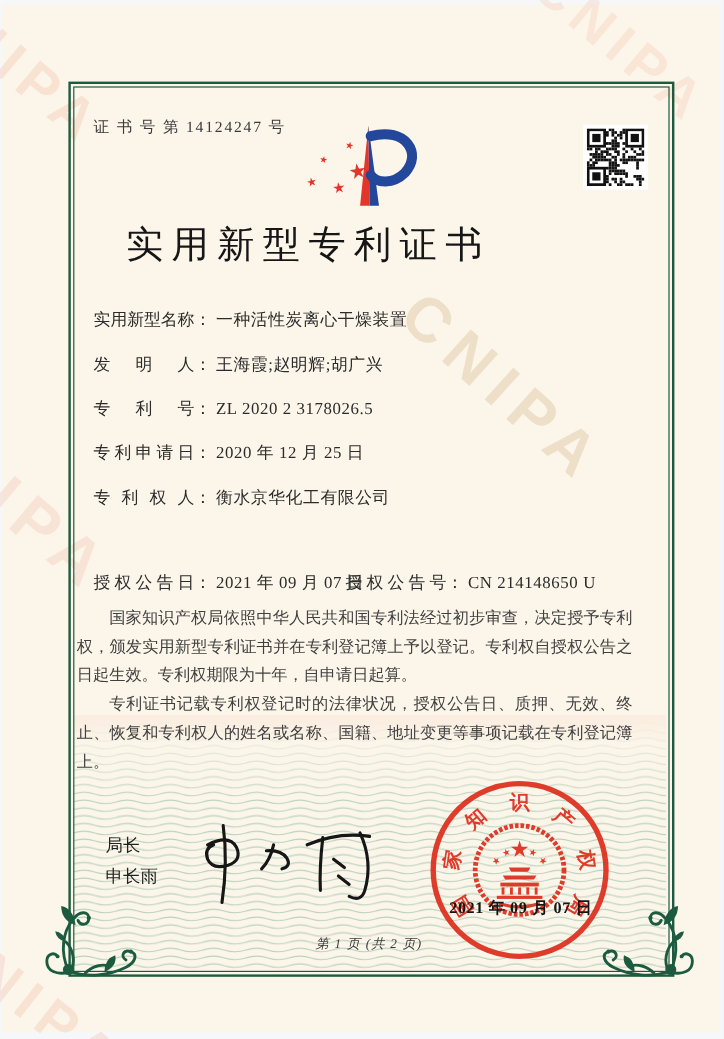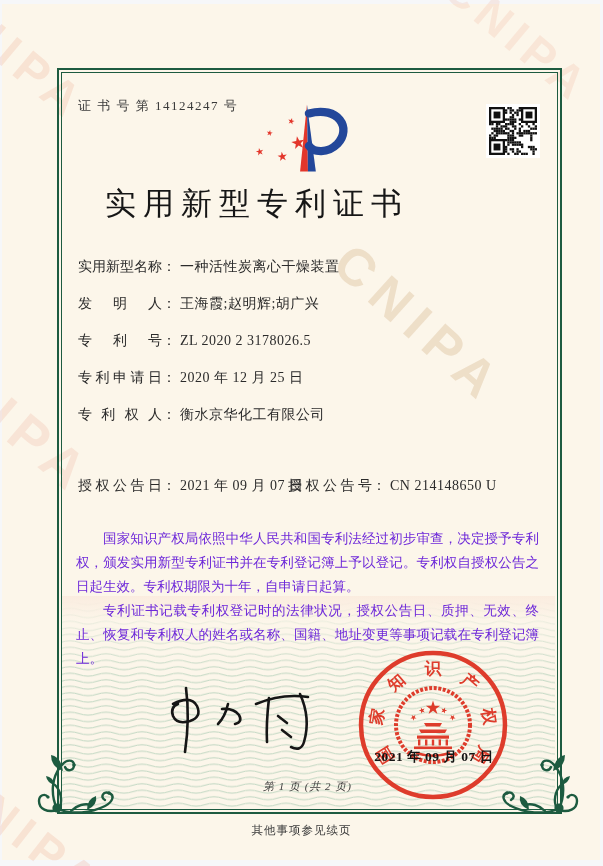--- a/index.html
+++ b/index.html
@@ -38,22 +38,22 @@
   .title{position:absolute;left:57px;top:183px;width:400px;text-align:center;
          font-size:31px;letter-spacing:7px;font-weight:500;color:#161616;z-index:4;}
 
   .fld{position:absolute;left:78px;width:468px;font-size:14px;color:#2b2b2b;
        white-space:nowrap;z-index:4;}
   .flabel{display:inline-block;width:84px;text-align:justify;text-align-last:justify;vertical-align:top;}
   .fcolon{display:inline-block;}
   .fvalue{display:inline-block;margin-left:4px;letter-spacing:.5px;}
   .grant2{position:absolute;left:210px;top:0;white-space:nowrap;}
 
-  .body-text{position:absolute;left:76px;top:503px;width:463px;z-index:4;
-             font-size:13.5px;line-height:24px;color:#6d28d9;text-align:justify;margin-top:24px;}
+  .body-text{position:absolute;left:64px;top:503px;width:463px;z-index:4;
+             font-size:13.5px;line-height:24px;color:#404040;text-align:justify;}
   .body-text p{margin:0;text-indent:2em;}
 
   .signer{position:absolute;left:88px;top:692px;z-index:4;font-size:14.5px;color:#222;line-height:26px;}
   .signature{position:absolute;left:148px;top:674px;z-index:5;}
 
   .seal{position:absolute;left:354px;top:646px;z-index:4;opacity:.93;}
   .seal text{font-family:"Liberation Serif","DejaVu Serif",serif;font-weight:bold;
              font-size:16.5px;fill:#dd2f1e;}
   .sealdate{position:absolute;left:358px;top:748px;width:152px;text-align:center;z-index:6;
             font-size:13.5px;font-weight:600;color:#141414;letter-spacing:.5px;white-space:nowrap;}
@@ -324,20 +324,24 @@
     <span class="grant2">
       <span class="flabel">授权公告号</span><span class="fcolon">：</span><span class="fvalue">CN 214148650 U</span>
     </span>
   </div>
 
   <div class="body-text">
     <p>国家知识产权局依照中华人民共和国专利法经过初步审查，决定授予专利权，颁发实用新型专利证书并在专利登记簿上予以登记。专利权自授权公告之日起生效。专利权期限为十年，自申请日起算。</p>
     <p>专利证书记载专利权登记时的法律状况，授权公告日、质押、无效、终止、恢复和专利权人的姓名或名称、国籍、地址变更等事项记载在专利登记簿上。</p>
   </div>
 
+  <div class="signer">
+    <div>局长</div>
+    <div>申长雨</div>
+  </div>
 
   <svg class="signature" width="200" height="90" viewBox="0 0 200 90">
     <g stroke="#161616" stroke-width="2.6" fill="none" stroke-linecap="round" stroke-linejoin="round">
       <path d="M25,30 q18,-9 24,2 q5,11 -7,15 q-13,4 -17,-5 q-3,-9 5,-12"></path>
       <path d="M38,14 q4,30 -1,64"></path>
       <path d="M80,30 q-3,13 -10,20"></path>
       <path d="M74,35 q12,-1 17,6 q4,7 -4,9"></path>
       <path d="M108,30 q26,-11 52,-7"></path>
       <path d="M121,24 q-3,26 -2,44"></path>
       <path d="M152,20 q11,24 4,48 q-3,10 -13,5"></path>
@@ -372,14 +376,13 @@
       <rect x="-1.2" y="14.5" width="2.4" height="6"></rect>
       <rect x="5.6" y="14.5" width="2.4" height="6"></rect>
       <rect x="12.6" y="14.5" width="2.4" height="6"></rect>
       <rect x="-19" y="21.5" width="38" height="2.6"></rect>
       <path d="M-17,28 Q0,33.5 17,28" fill="none" stroke="#dd2f1e" stroke-width="2.6"></path>
     </g>
   </svg>
   <div class="sealdate">2021 年 09 月 07 日</div>
 
   <div class="pageinfo">第 1 页 (共 2 页)</div>
-  <div class="contnote">其他事项参见续页</div>
 </div>
 
 </body></html>

